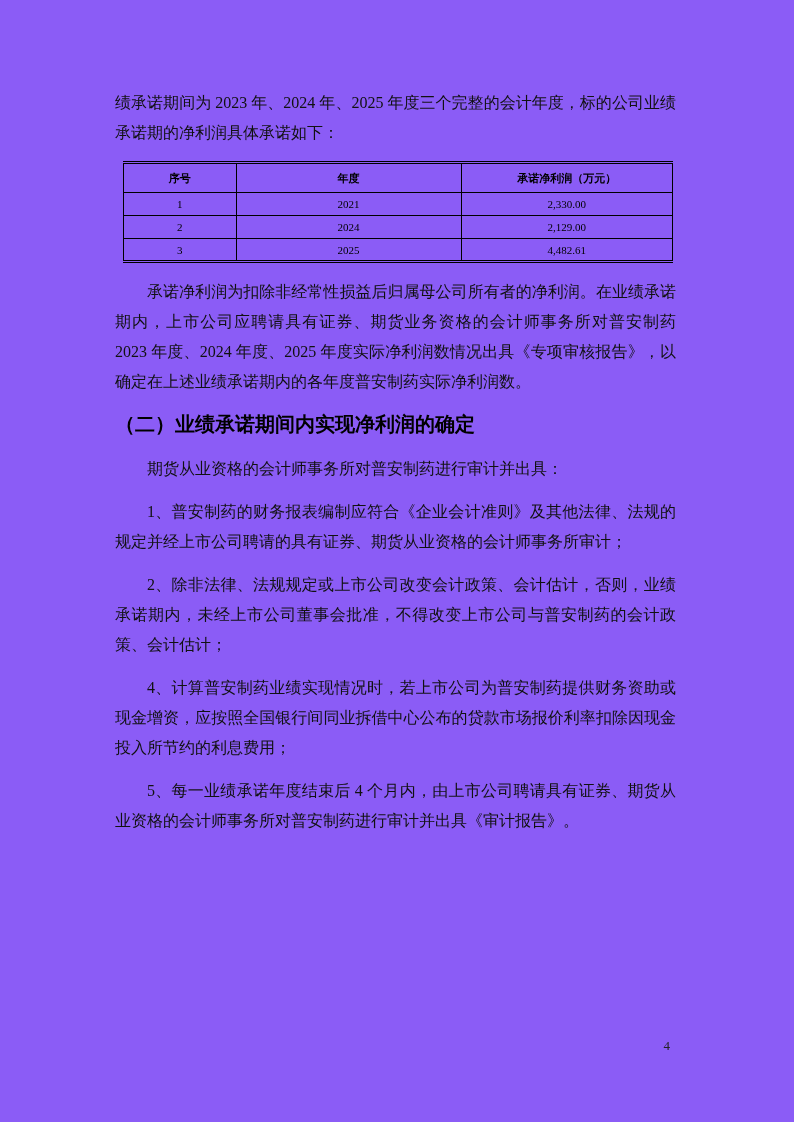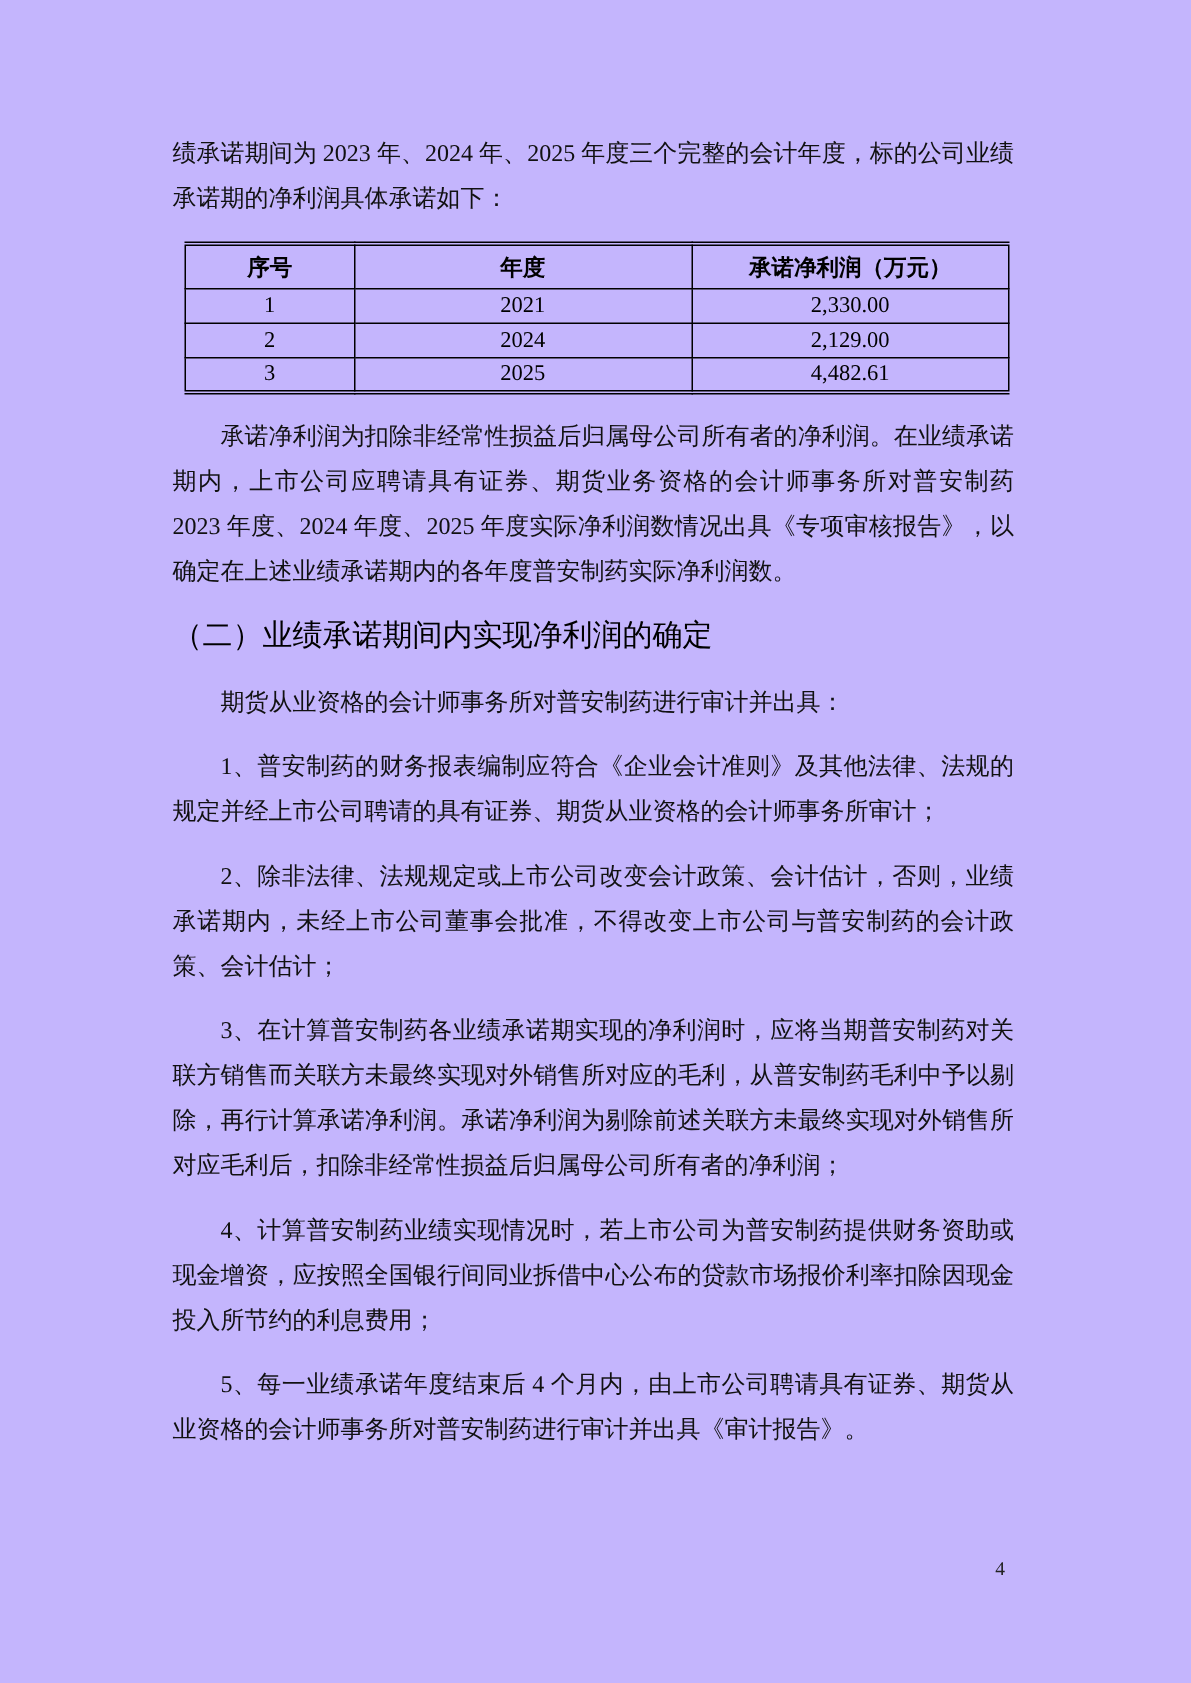--- a/index.html
+++ b/index.html
@@ -1,61 +1,61 @@
 <!DOCTYPE html>
 <html><head>
 <meta charset="utf-8">
 <style>
   * { margin:0; padding:0; box-sizing:border-box; }
   html,body { background:#ffffff; }
   .page {
     position:relative;
     width:794px; height:1122px;
-    background:#c4b5fd;
+    background:#8b5cf6;
     font-family:"Liberation Serif","DejaVu Serif",serif;
     color:#000;
     overflow:hidden;
     margin:0 auto;
   }
   .content {
     position:absolute;
     left:115px; top:88px;
     width:561px;
   }
   p.body-text {
     font-size:16px;
     line-height:30px;
     text-align:justify;
     margin-bottom:13px;
     color:#111;
   }
   p.indent { text-indent:32px; }
   h2.section-heading {
     font-family:"Liberation Sans","DejaVu Sans",sans-serif;
-    font-weight:normal;
+    font-weight:bold;
     font-size:20px;
     line-height:28px;
     margin-top:12px;
     margin-bottom:16px;
     color:#000;
   }
   table.commit-table {
     width:550px;
     margin-left:8px;
     margin-top:8px;
     margin-bottom:14px;
     border-collapse:collapse;
     border-top:3px double #000;
     border-bottom:3px double #000;
   }
   table.commit-table th, table.commit-table td {
     border:1px solid #000;
     text-align:center;
     vertical-align:middle;
-    font-size:15px;
+    font-size:11px;
   }
   table.commit-table th {
     font-weight:bold;
     height:30px;
   }
   table.commit-table td {
     height:23px;
     font-weight:normal;
   }
   .col-index { width:20.5%; }
@@ -112,21 +112,20 @@
     </table>
 
     <p class="body-text indent">承诺净利润为扣除非经常性损益后归属母公司所有者的净利润。在业绩承诺期内，上市公司应聘请具有证券、期货业务资格的会计师事务所对普安制药 2023 年度、2024 年度、2025 年度实际净利润数情况出具《专项审核报告》，以确定在上述业绩承诺期内的各年度普安制药实际净利润数。</p>
 
     <h2 class="section-heading">（二）业绩承诺期间内实现净利润的确定</h2>
 
     <p class="body-text indent">期货从业资格的会计师事务所对普安制药进行审计并出具：</p>
 
     <p class="body-text indent">1、普安制药的财务报表编制应符合《企业会计准则》及其他法律、法规的规定并经上市公司聘请的具有证券、期货从业资格的会计师事务所审计；</p>
     <p class="body-text indent">2、除非法律、法规规定或上市公司改变会计政策、会计估计，否则，业绩承诺期内，未经上市公司董事会批准，不得改变上市公司与普安制药的会计政策、会计估计；</p>
-    <p class="body-text indent">3、在计算普安制药各业绩承诺期实现的净利润时，应将当期普安制药对关联方销售而关联方未最终实现对外销售所对应的毛利，从普安制药毛利中予以剔除，再行计算承诺净利润。承诺净利润为剔除前述关联方未最终实现对外销售所对应毛利后，扣除非经常性损益后归属母公司所有者的净利润；</p>
     <p class="body-text indent">4、计算普安制药业绩实现情况时，若上市公司为普安制药提供财务资助或现金增资，应按照全国银行间同业拆借中心公布的贷款市场报价利率扣除因现金投入所节约的利息费用；</p>
     <p class="body-text indent">5、每一业绩承诺年度结束后 4 个月内，由上市公司聘请具有证券、期货从业资格的会计师事务所对普安制药进行审计并出具《审计报告》。</p>
 
 
   </div>
 
   <div class="page-number">4</div>
 </div>
 
 </body></html>

